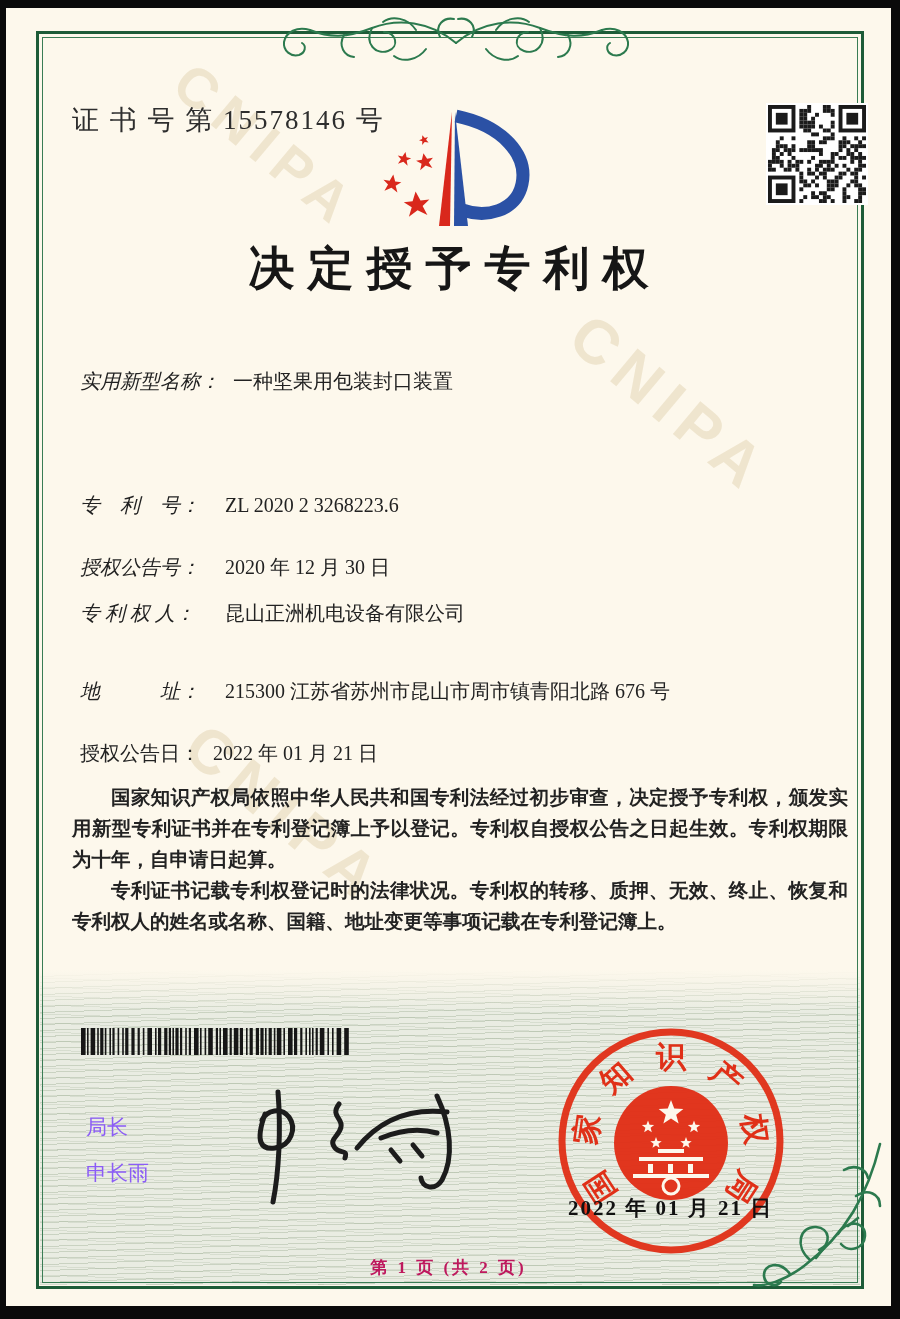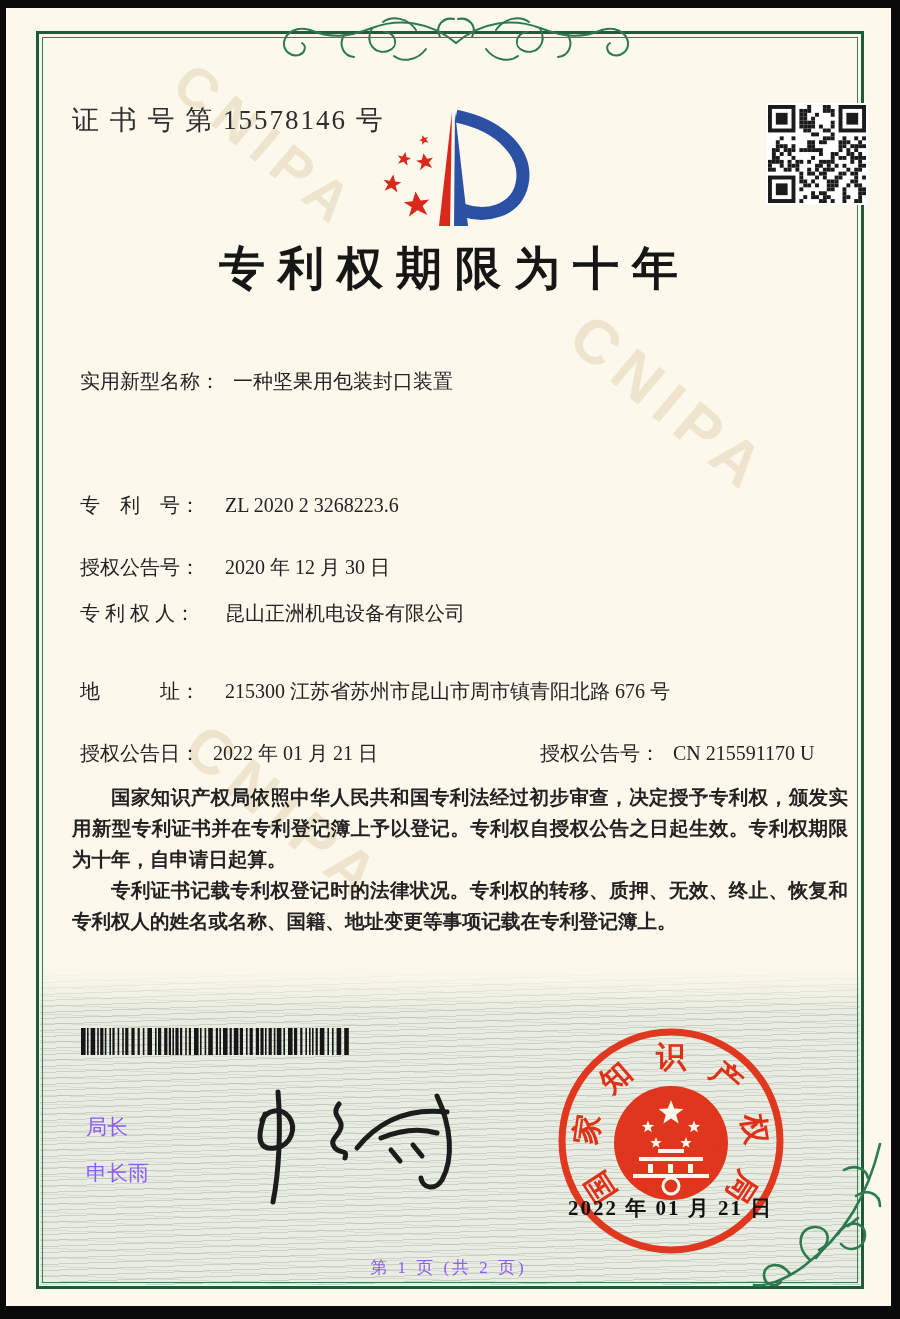--- a/index.html
+++ b/index.html
@@ -50,21 +50,21 @@
     font-size:27px;color:#2e2e2e;letter-spacing:2px;
   }
   .logo{position:absolute;left:330px;top:90px;width:250px;height:140px;}
   .qr{position:absolute;left:760px;top:95px;width:98px;height:98px;background:#fff;padding:2px;}
   .title{
     position:absolute;left:0;right:0;top:230px;
     text-align:center;font-size:46px;font-weight:700;color:#161616;
     letter-spacing:13px;padding-left:13px;
   }
   .field-row{position:absolute;left:74px;font-size:20px;color:#222;white-space:nowrap;}
-  .field-label{display:inline-block;min-width:132px;}
+  .field-label{display:inline-block;min-width:132px;font-style:italic;}
   .field-value{margin-left:8px;}
   .grant-no{position:absolute;left:460px;top:0;}
   .paragraphs{
     position:absolute;left:66px;top:774px;width:776px;
     font-size:19.5px;line-height:31px;color:#222;
     text-align:justify;
     font-weight:bold;
   }
   .paragraphs p{margin:0;text-indent:2em;}
   .barcode{position:absolute;left:75px;top:1020px;width:272px;height:27px;}
@@ -75,21 +75,21 @@
   }
   .signature{position:absolute;left:225px;top:1078px;width:250px;height:125px;}
   .seal{position:absolute;left:545px;top:1015px;width:240px;height:238px;}
   .seal-date{
     position:absolute;left:552px;top:1186px;width:225px;
     text-align:center;font-size:21px;color:#111;letter-spacing:2px;
     font-weight:600;
   }
   .footer-page{
     position:absolute;left:0;right:0;top:1248px;
-    text-align:center;font-size:17px;color:#8b5cf6;letter-spacing:3px;
+    text-align:center;font-size:17px;color:#be185d;letter-spacing:3px;font-weight:bold;
   }
   .top-ornament{position:absolute;left:268px;top:3px;width:364px;height:58px;}
   .corner-ornament{position:absolute;left:742px;top:1128px;width:138px;height:158px;}
 </style>
 </head>
 <body>
 
 <div class="page">
 
   <div class="watermark wm1">CNIPA</div>
@@ -348,21 +348,21 @@
       <rect x="1" y="1" width="5" height="5" fill="#ffffff"></rect>
       <rect x="2" y="2" width="3" height="3" fill="#1b1b1b"></rect>
       <rect x="18" y="0" width="7" height="7" fill="#1b1b1b"></rect>
       <rect x="19" y="1" width="5" height="5" fill="#ffffff"></rect>
       <rect x="20" y="2" width="3" height="3" fill="#1b1b1b"></rect>
       <rect x="0" y="18" width="7" height="7" fill="#1b1b1b"></rect>
       <rect x="1" y="19" width="5" height="5" fill="#ffffff"></rect>
       <rect x="2" y="20" width="3" height="3" fill="#1b1b1b"></rect>
     </svg>
 
-  <div class="title">专利权期限为十年</div>
+  <div class="title">决定授予专利权</div>
 
   <div class="field-row" style="top:360px">
     <span class="field-label">实用新型名称：</span>
     <span class="field-value">一种坚果用包装封口装置</span>
   </div>
   <div class="field-row" style="top:484px">
     <span class="field-label">专　利　号：</span>
     <span class="field-value">ZL 2020 2 3268223.6</span>
   </div>
   <div class="field-row" style="top:546px">
@@ -374,24 +374,20 @@
     <span class="field-value">昆山正洲机电设备有限公司</span>
   </div>
   <div class="field-row" style="top:670px">
     <span class="field-label">地　　　址：</span>
     <span class="field-value">215300  江苏省苏州市昆山市周市镇青阳北路 676 号</span>
   </div>
 
   <div class="field-row" style="top:732px;right:60px">
     <span>授权公告日：</span>
     <span class="field-value">2022 年 01 月 21 日</span>
-    <span class="grant-no">
-      <span>授权公告号：</span>
-      <span class="field-value">CN 215591170 U</span>
-    </span>
   </div>
 
   <div class="paragraphs">
     <p>国家知识产权局依照中华人民共和国专利法经过初步审查，决定授予专利权，颁发实用新型专利证书并在专利登记簿上予以登记。专利权自授权公告之日起生效。专利权期限为十年，自申请日起算。</p>
     <p>专利证书记载专利权登记时的法律状况。专利权的转移、质押、无效、终止、恢复和专利权人的姓名或名称、国籍、地址变更等事项记载在专利登记簿上。</p>
   </div>
 
   <svg class="barcode" id="barcode-svg" viewBox="0 0 272 27" preserveAspectRatio="none">
       <rect x="0" y="0" width="4.6" height="27" fill="#161616"></rect>
       <rect x="6" y="0" width="1.6" height="27" fill="#161616"></rect>

